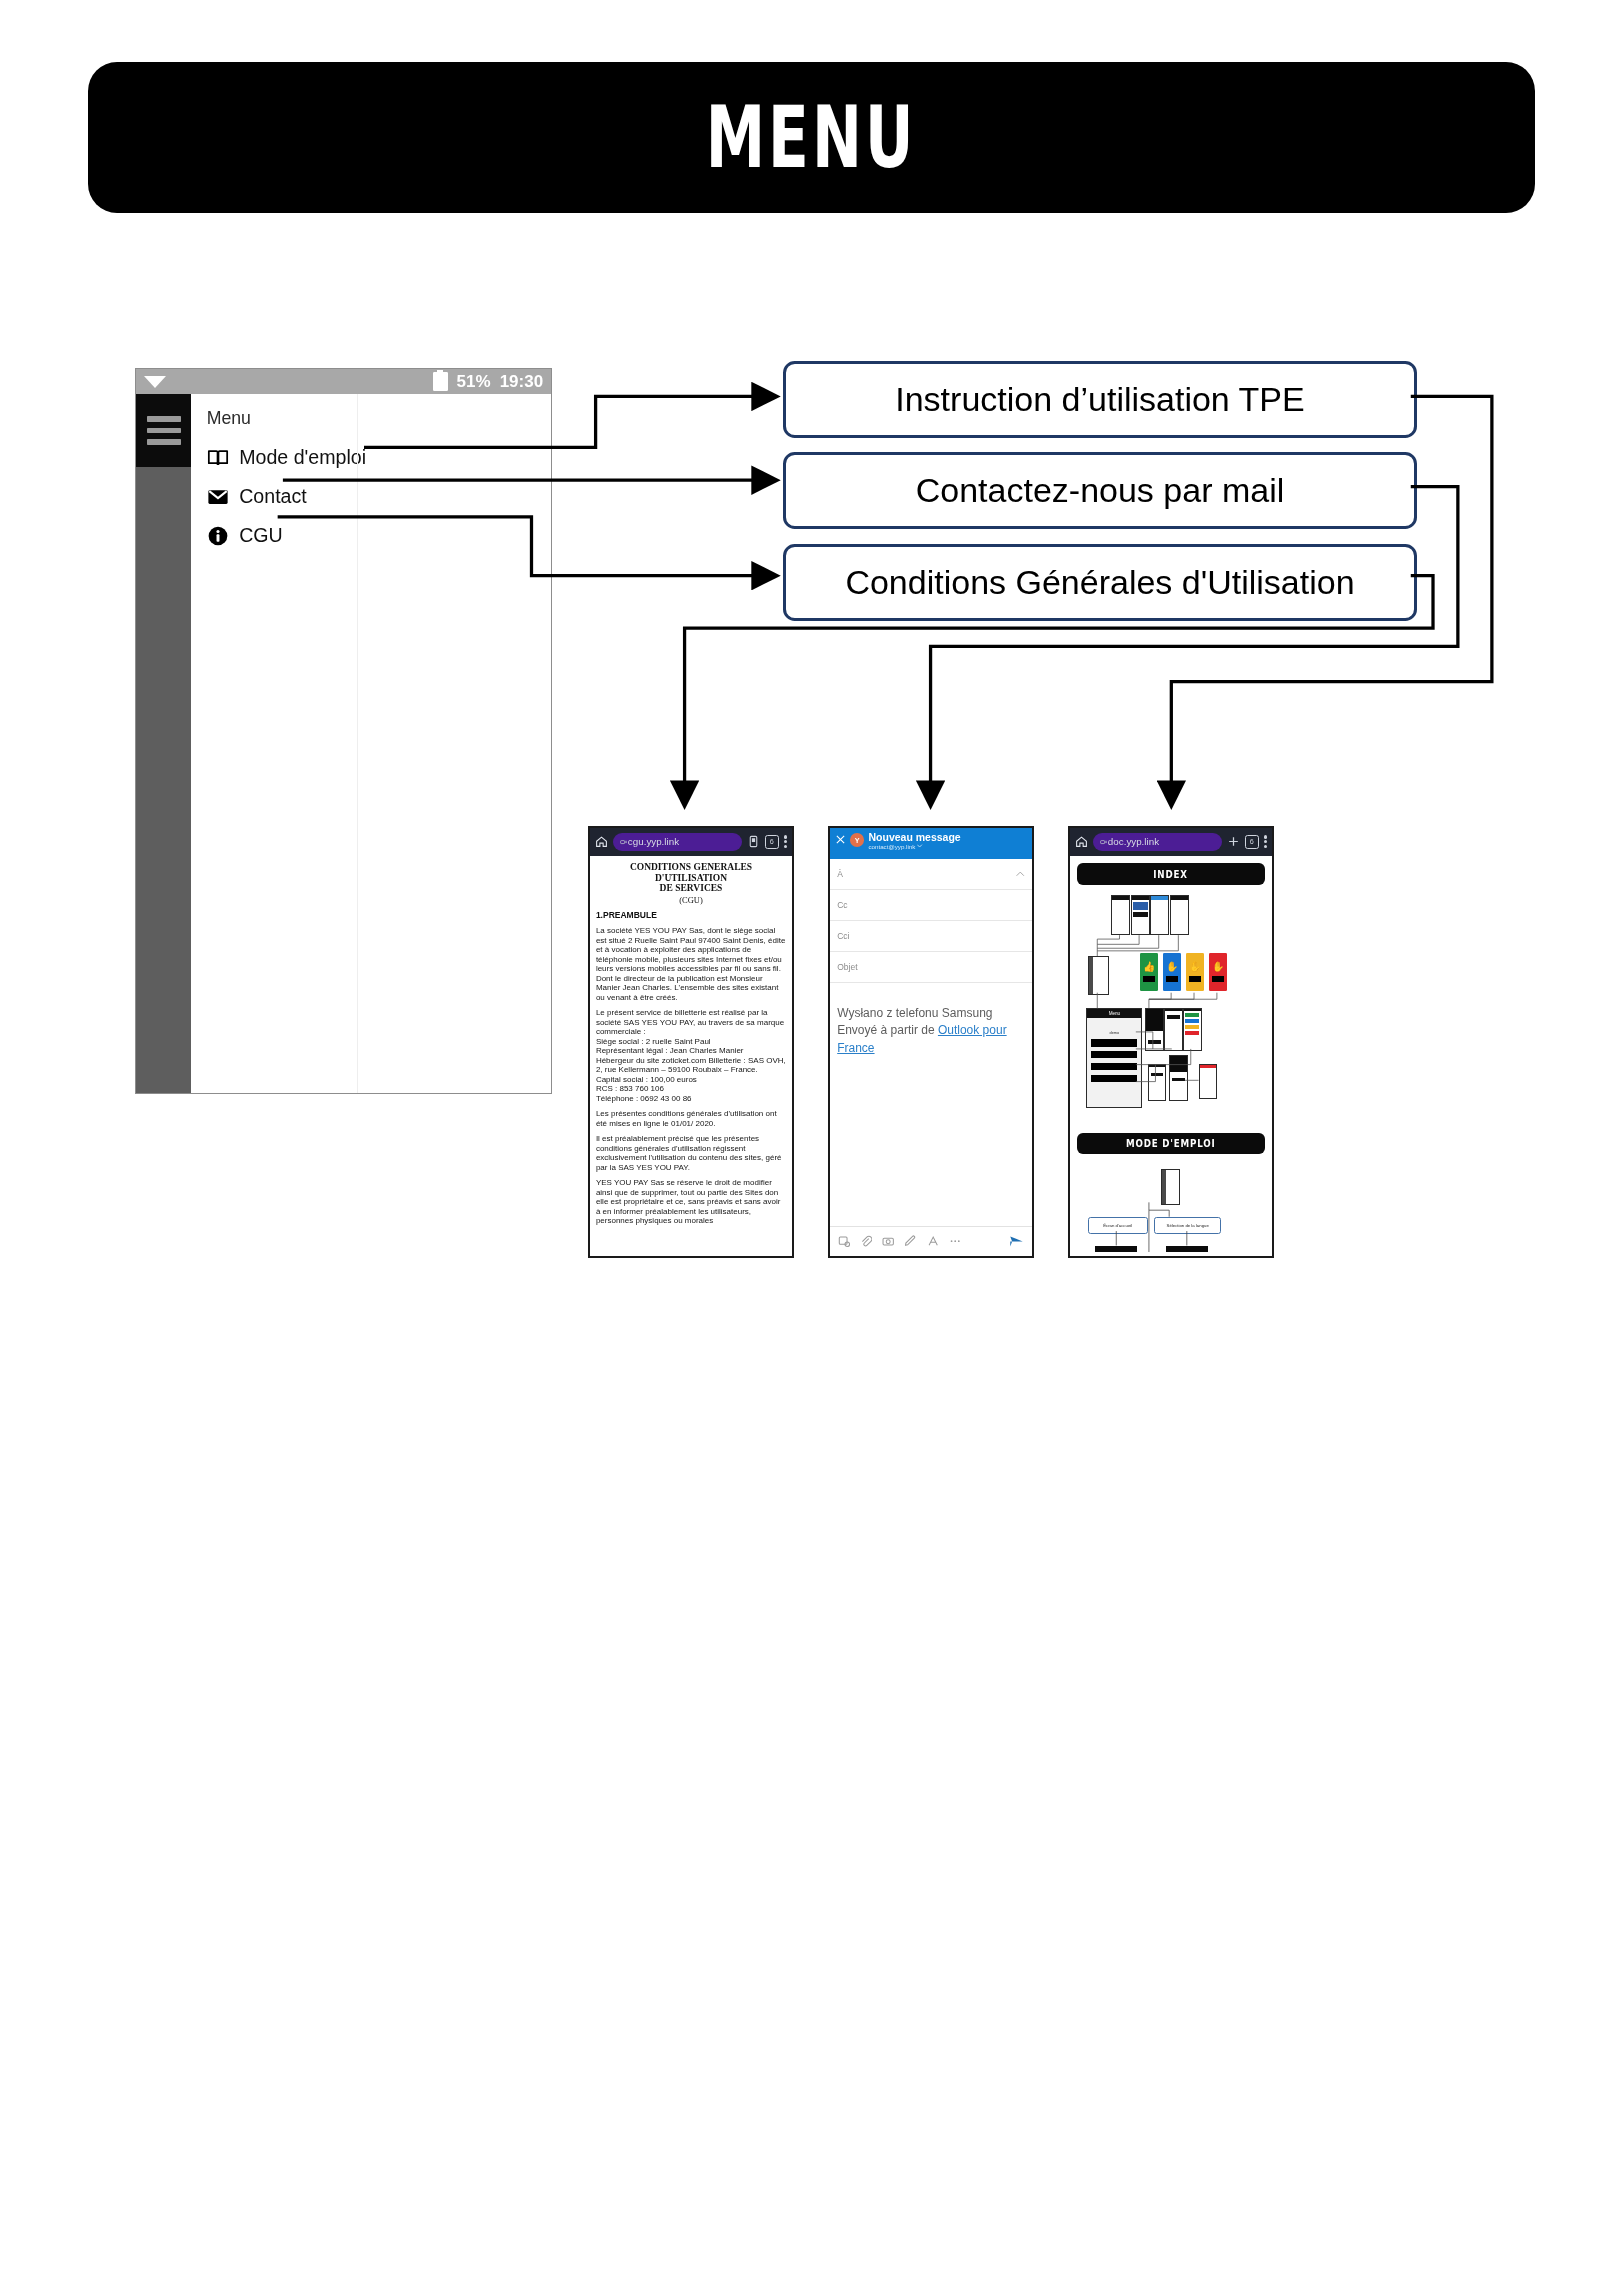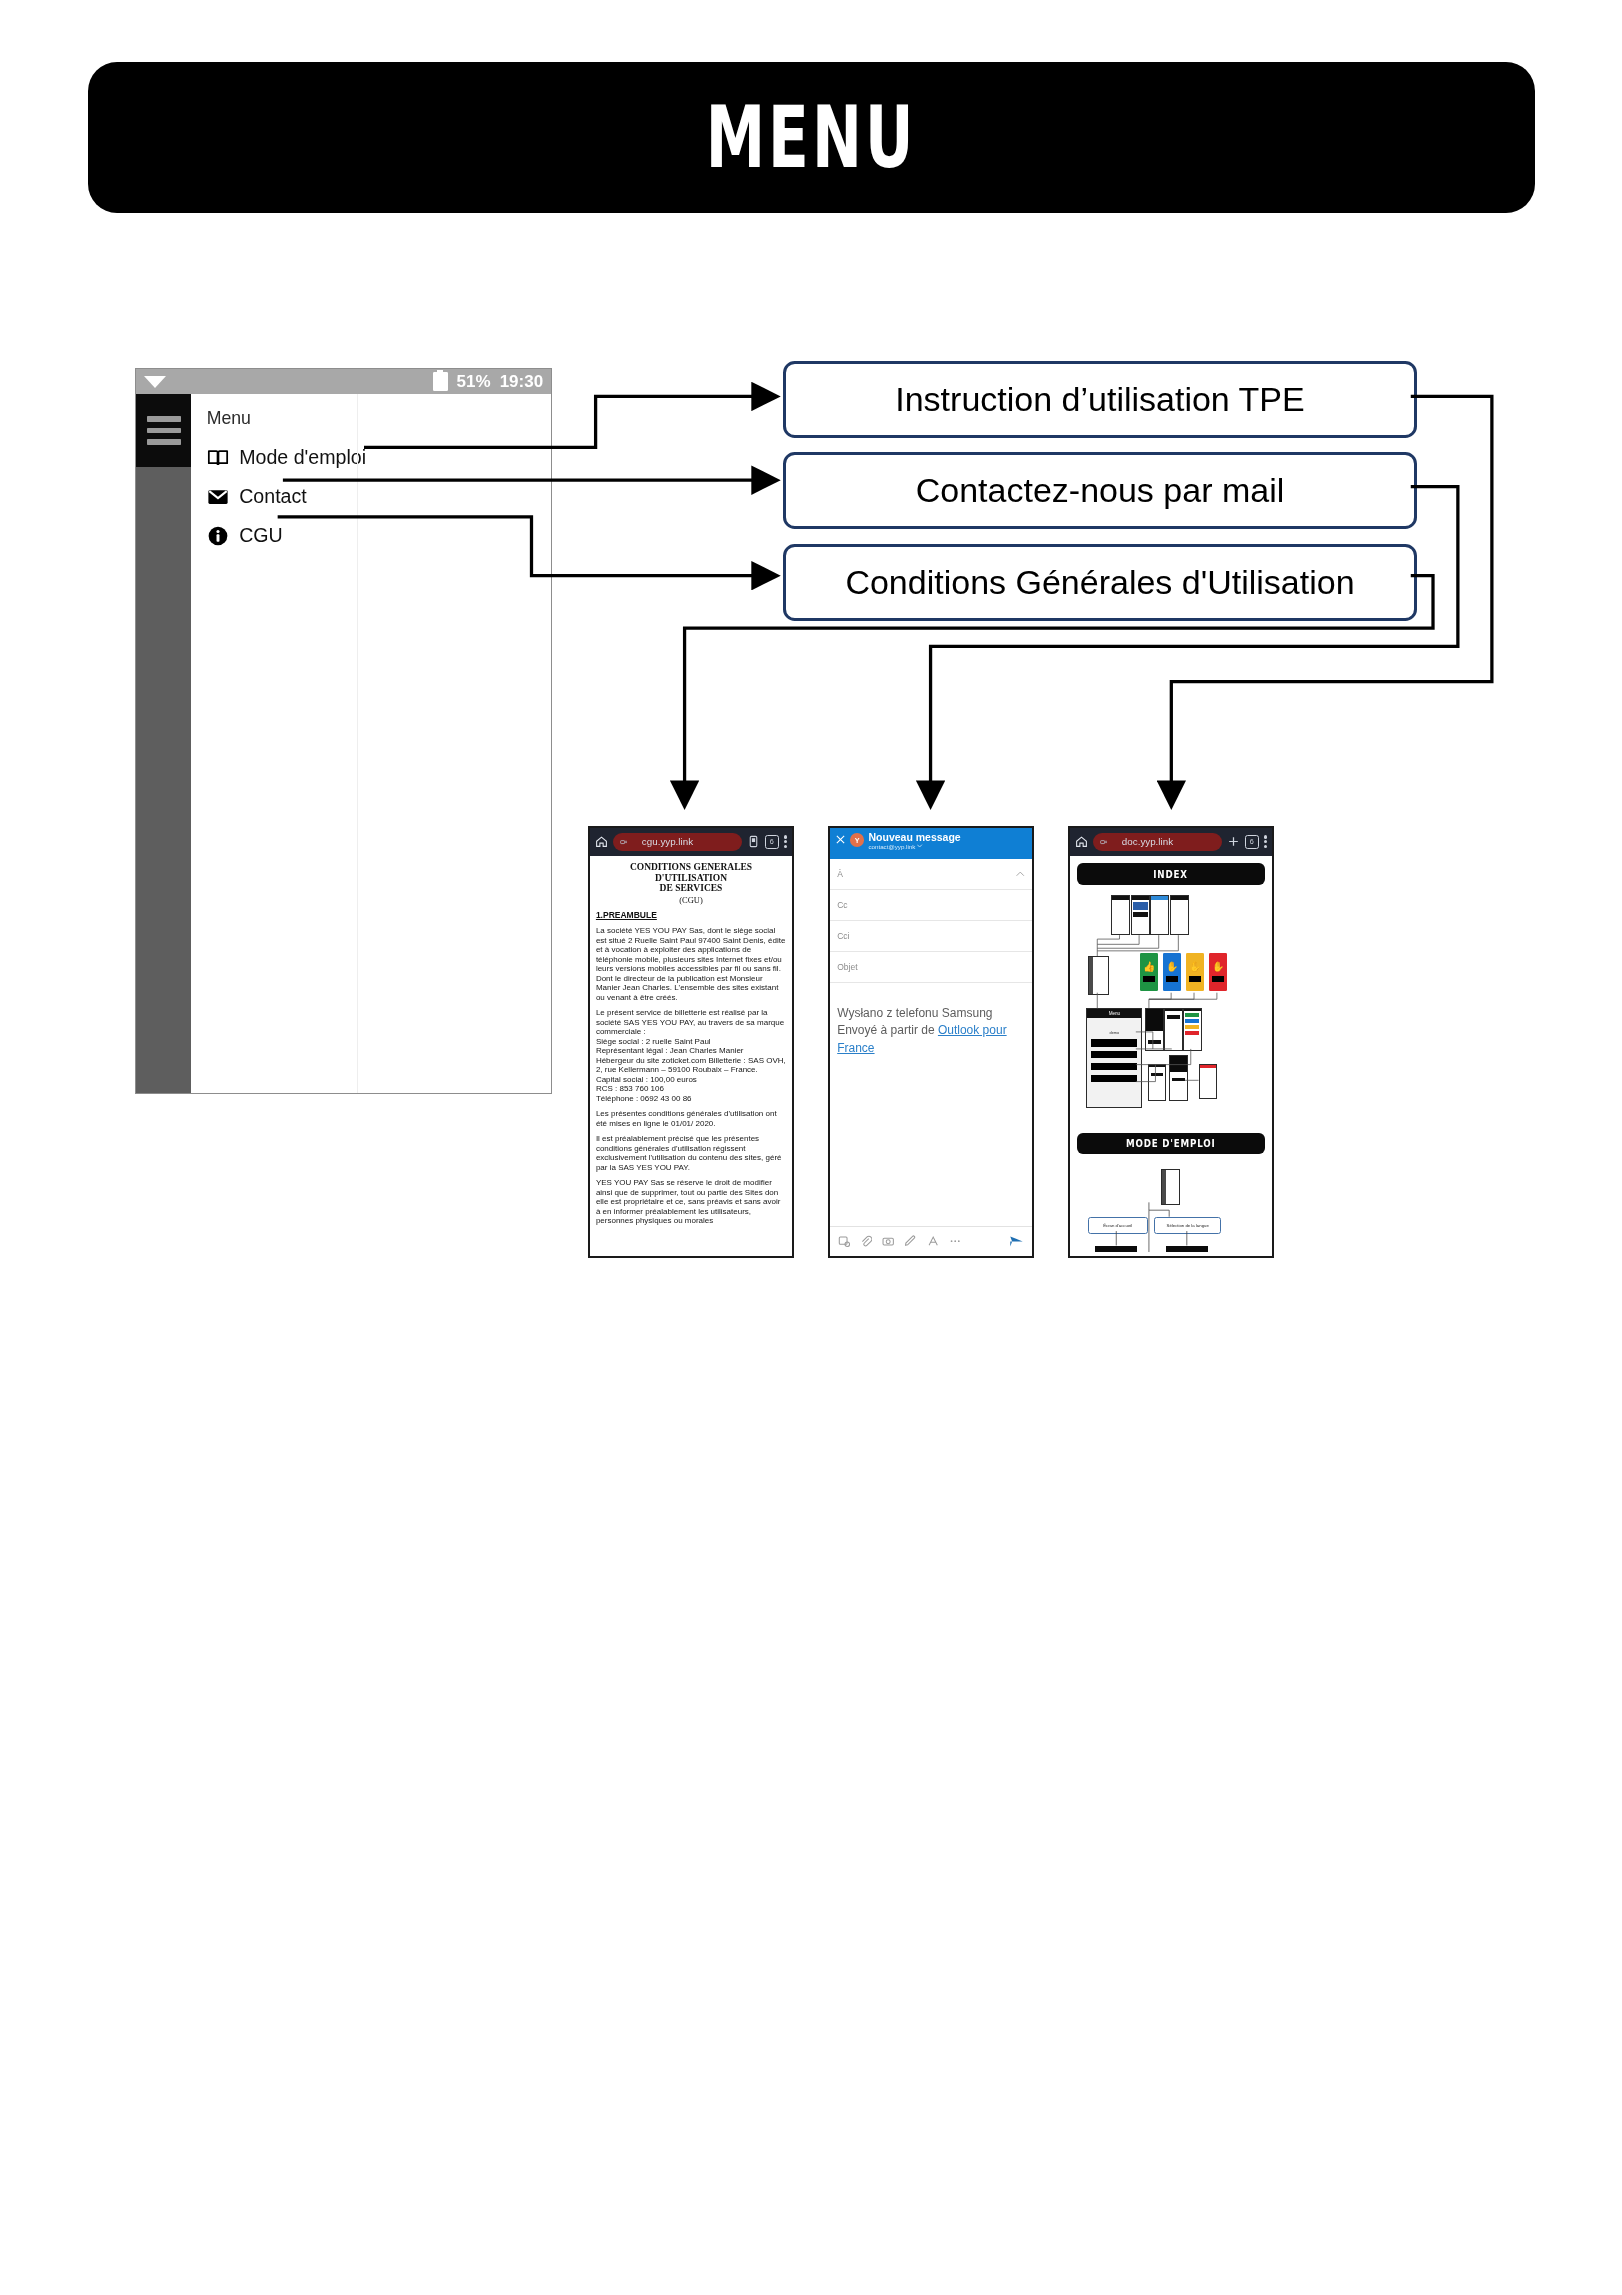--- a/index.html
+++ b/index.html
@@ -47,36 +47,36 @@
 
   
   .mock{position:absolute;background:#fff;border:2px solid #1a1a1a;box-sizing:border-box;overflow:hidden;}
   #mock-cgu{left:588px;top:826px;width:206px;height:432px;}
   #mock-mail{left:828px;top:826px;width:206px;height:432px;}
   #mock-doc{left:1068px;top:826px;width:206px;height:432px;}
 
   
   .chrome{height:27.5px;background:#1f2430;display:flex;align-items:center;gap:4.6px;padding:0 5.2px;box-sizing:border-box;}
   .chrome-home{width:13px;height:13px;flex:0 0 13px;}
-  .omnibox{flex:1;height:17.7px;background:#7f1d1d;border-radius:9.2px;display:flex;align-items:center;
-           gap:14px;padding:0 5.9px;box-sizing:border-box;overflow:hidden;}
+  .omnibox{flex:1;height:17.7px;background:#4c1d95;border-radius:9.2px;display:flex;align-items:center;
+           gap:0;padding:0 5.9px;box-sizing:border-box;overflow:hidden;}
   .omni-lock{width:9.2px;height:7.9px;flex:0 0 9.2px;}
   .omni-url{color:#d8dce4;font-size:9.8px;white-space:nowrap;}
   .chrome-ico{width:13px;height:13px;flex:0 0 13px;}
   .tabcount{width:12.4px;height:12.4px;border:1.3px solid #cfd4de;border-radius:2.6px;color:#cfd4de;
             font-size:7.2px;display:flex;align-items:center;justify-content:center;flex:0 0 12.4px;}
   .kebab{width:3.3px;height:13px;flex:0 0 3.3px;display:flex;flex-direction:column;justify-content:space-between;}
   .kebab i{width:3.3px;height:3.3px;border-radius:50%;background:#cfd4de;display:block;}
 
   
   .cgu-page{padding:6.5px 5.9px 0 5.9px;}
   .cgu-h1{font-family:"Liberation Serif",serif;font-weight:bold;font-size:9.5px;text-align:center;
           line-height:1.12;color:#111;}
   .cgu-sub{font-family:"Liberation Serif",serif;font-size:8.5px;text-align:center;color:#111;margin-top:0.7px;}
-  .cgu-h2{font-size:8.5px;font-weight:bold;color:#111;margin-top:5.9px;text-decoration:underline;}
+  .cgu-h2{font-size:8.5px;font-weight:bold;color:#111;margin-top:5.9px;}
   .cgu-p{font-size:8px;color:#161616;line-height:1.19;margin-top:5.9px;}
 
   
   .mail-top{height:31px;background:#0f7fd4;display:flex;align-items:flex-start;gap:4.6px;padding:3.9px 4.6px 0 4.6px;box-sizing:border-box;}
   .mail-x{width:11px;height:11px;flex:0 0 11px;margin-top:2.6px;}
   .mail-av{width:13.7px;height:13.7px;border-radius:50%;background:#e2704a;flex:0 0 13.7px;margin-top:1.3px;
            display:flex;align-items:center;justify-content:center;color:#fff;font-size:7.2px;font-weight:bold;}
   .mail-tt{color:#fff;font-size:10.5px;font-weight:bold;line-height:1.05;}
   .mail-from{color:#d6ecfb;font-size:6.2px;display:flex;align-items:center;gap:2px;}
   .mail-row{height:31px;border-bottom:0.7px solid #e6e6e6;display:flex;align-items:center;

